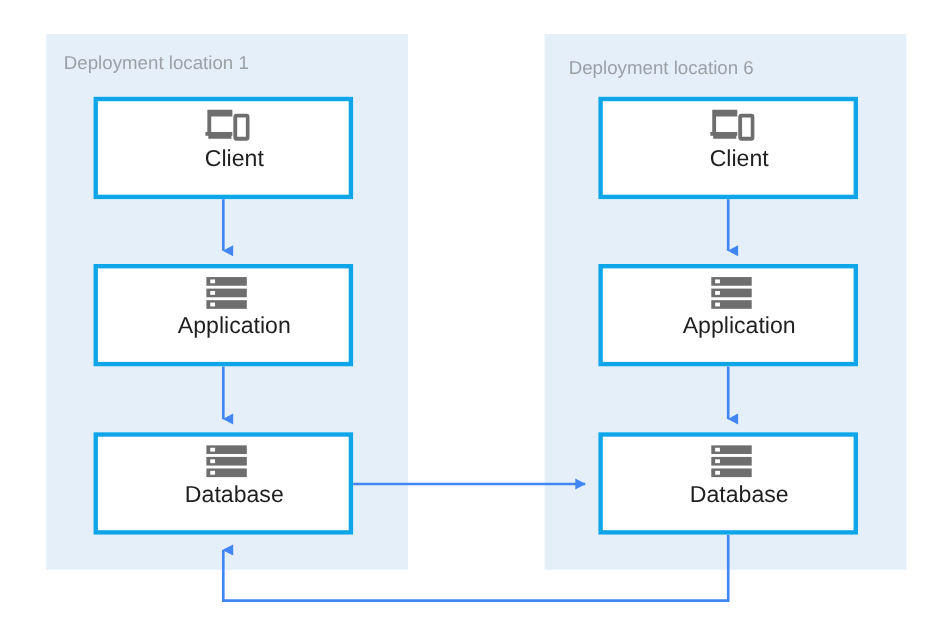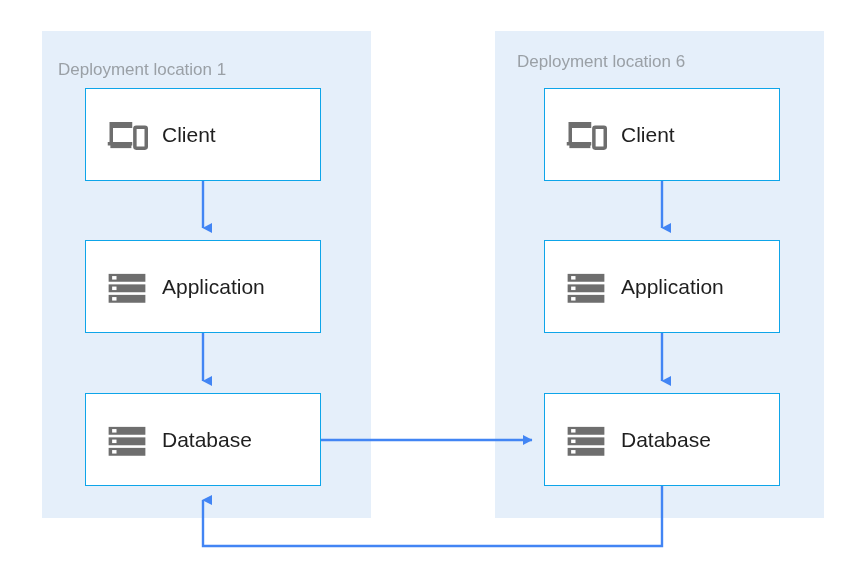--- a/index.html
+++ b/index.html
@@ -25,24 +25,24 @@
     position: absolute;
     color: #9aa0a6;
     font-size: 17px;
     line-height: 20px;
     white-space: nowrap;
     font-family: "Liberation Sans", sans-serif;
   }
   .node {
     position: absolute;
     background: #ffffff;
-    border: 1px solid #0ea5e9;
+    border: 4px solid #0ea5e9;
     box-sizing: border-box;
     display: flex;
-    flex-direction: row;
+    flex-direction: column;
     align-items: center;
     justify-content: flex-start;
     padding-left: 20px;
   }
   .node-icon {
     width: 42px;
     height: 42px;
     flex: 0 0 auto;
     display: block;
     margin-right: 14px;
@@ -64,21 +64,21 @@
   }
 </style>
 </head>
 <body>
 
 <div id="canvas">
 
   <div class="zone" style="left:42px; top:31px; width:329px; height:487px;"></div>
   <div class="zone" style="left:495px; top:31px; width:329px; height:487px;"></div>
 
-  <div class="zone-title" style="left:58px; top:60px;">Deployment location 1</div>
+  <div class="zone-title" style="left:58px; top:48px;">Deployment location 1</div>
   <div class="zone-title" style="left:517px; top:52px;">Deployment location 6</div>
 
   <svg class="edge-layer" viewBox="0 0 862 574" width="862" height="574" xmlns="http://www.w3.org/2000/svg">
     <defs>
       <marker id="arrowDown" markerWidth="11" markerHeight="11" refX="5.5" refY="9.5" orient="auto" markerUnits="userSpaceOnUse">
         <path d="M0.5,0.5 L10.5,0.5 L5.5,10 Z" fill="#4285f4"></path>
       </marker>
       <marker id="arrowRight" markerWidth="11" markerHeight="11" refX="9.5" refY="5.5" orient="auto" markerUnits="userSpaceOnUse">
         <path d="M0.5,0.5 L10,5.5 L0.5,10.5 Z" fill="#4285f4"></path>
       </marker>

